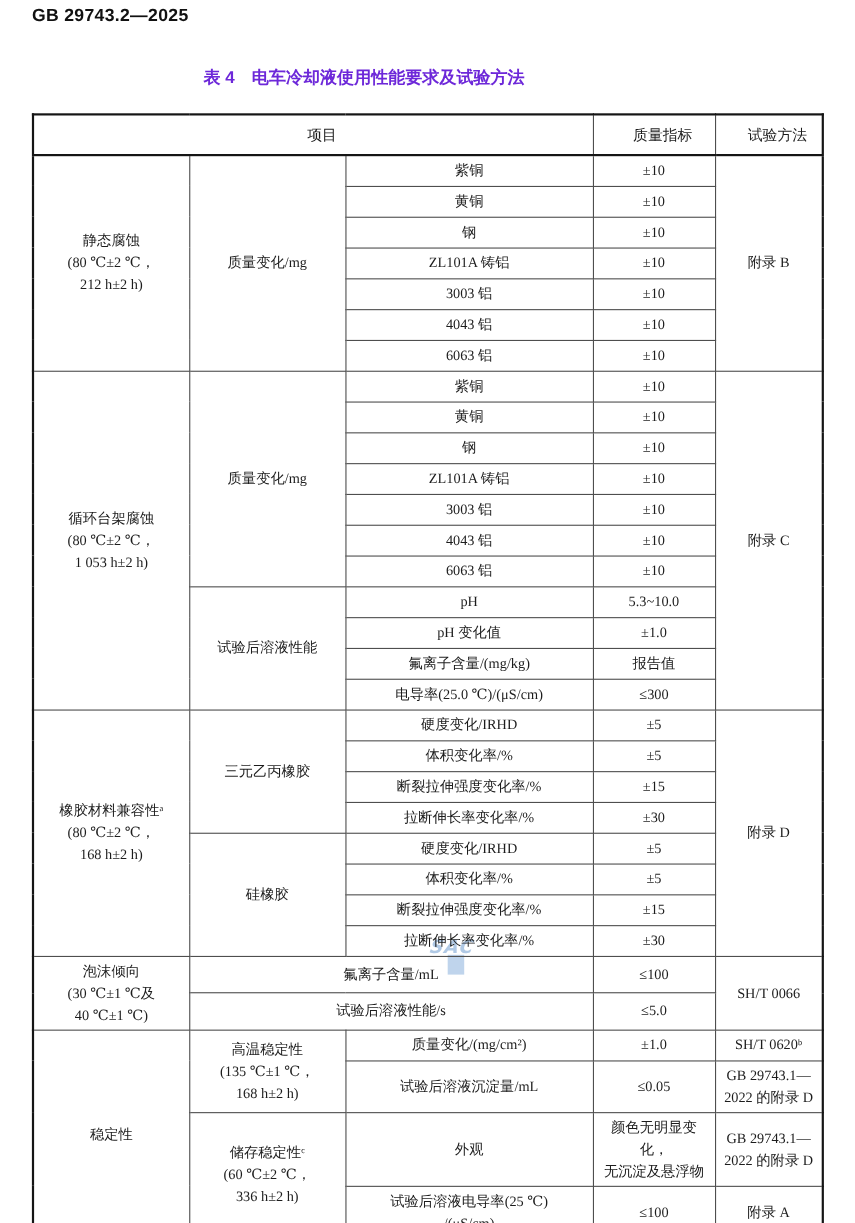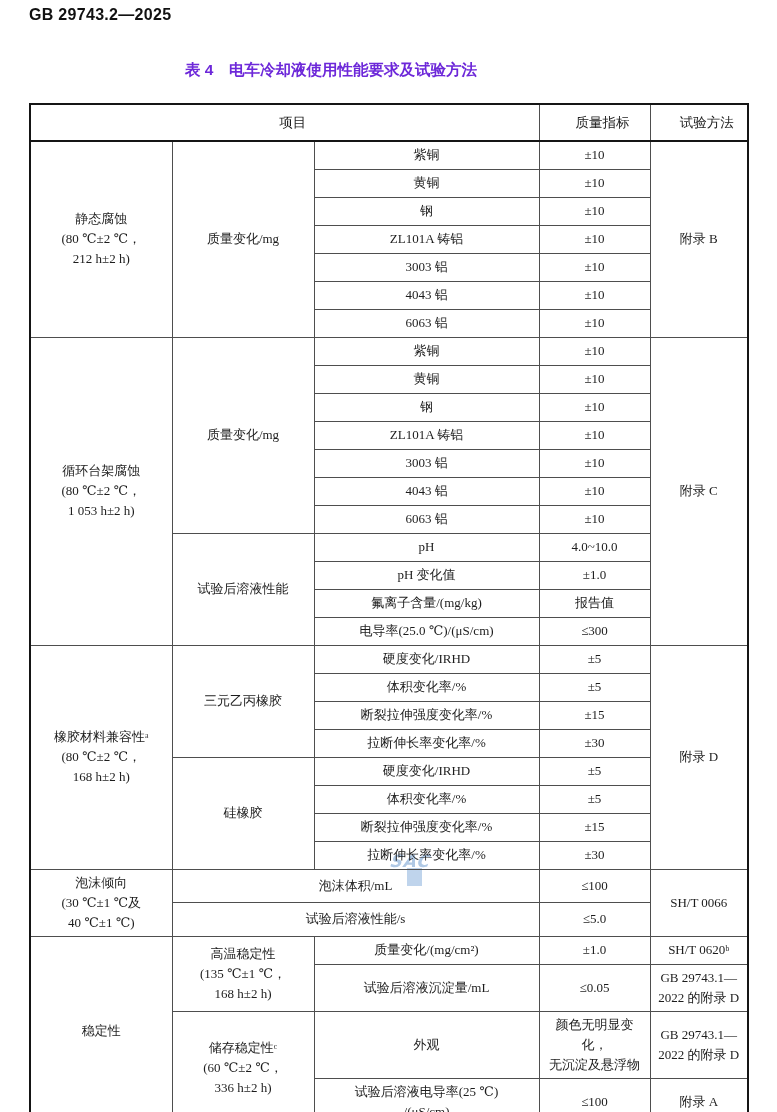--- a/index.html
+++ b/index.html
@@ -136,21 +136,21 @@
         <td>4043 铝</td>
         <td>±10</td>
       </tr>
       <tr>
         <td>6063 铝</td>
         <td>±10</td>
       </tr>
       <tr>
         <td rowspan="4">试验后溶液性能</td>
         <td>pH</td>
-        <td>4.0~10.0</td>
+        <td>5.3~10.0</td>
       </tr>
       <tr>
         <td>pH 变化值</td>
         <td>±1.0</td>
       </tr>
       <tr>
         <td>氟离子含量/(mg/kg)</td>
         <td>报告值</td>
       </tr>
       <tr>
@@ -192,21 +192,21 @@
         <td>±15</td>
       </tr>
       <tr>
         <td>拉断伸长率变化率/%</td>
         <td>±30</td>
       </tr>
       <tr>
         <td rowspan="2">泡沫倾向
 (30 ℃±1 ℃及
 40 ℃±1 ℃)</td>
-        <td colspan="2">泡沫体积/mL</td>
+        <td colspan="2">氟离子含量/mL</td>
         <td>≤100</td>
         <td rowspan="2">SH/T 0066</td>
       </tr>
       <tr>
         <td colspan="2">试验后溶液性能/s</td>
         <td>≤5.0</td>
       </tr>
       <tr>
         <td rowspan="4">稳定性</td>
         <td rowspan="2">高温稳定性

